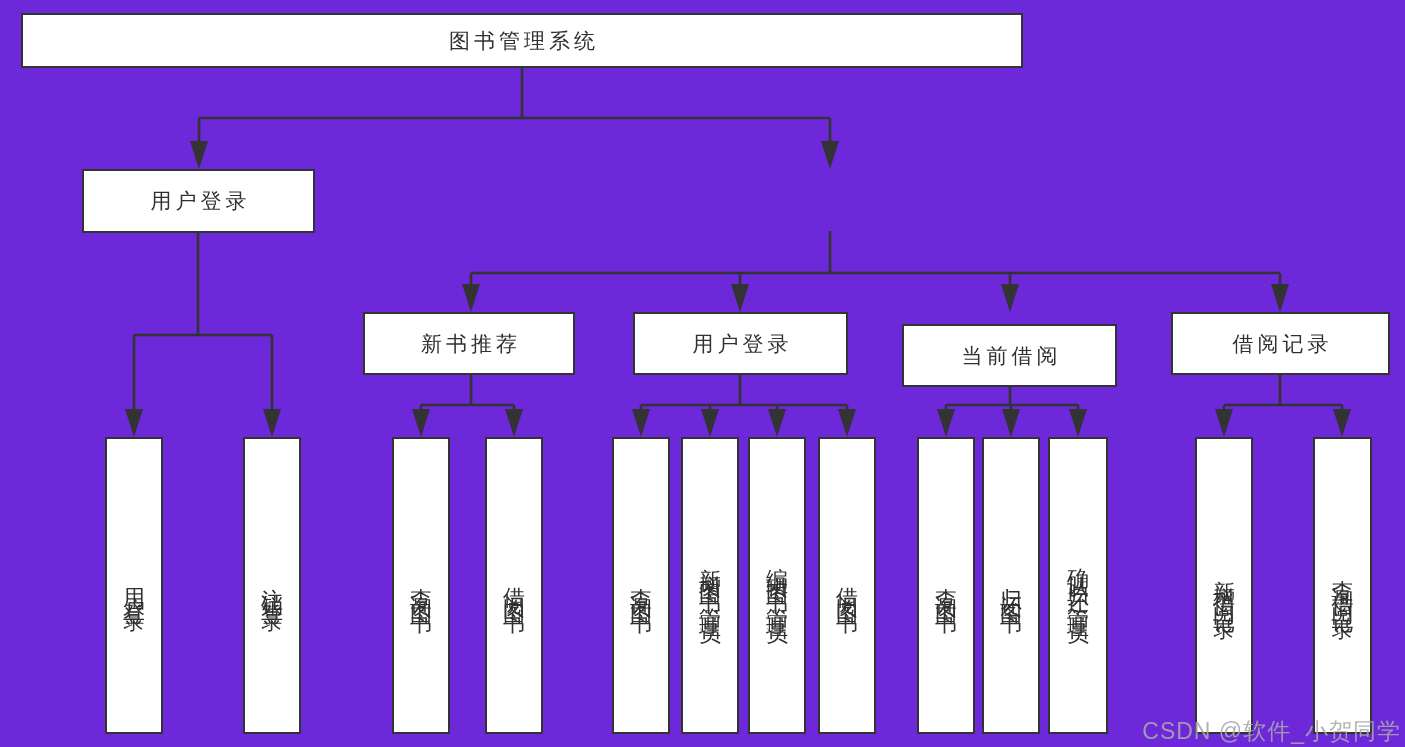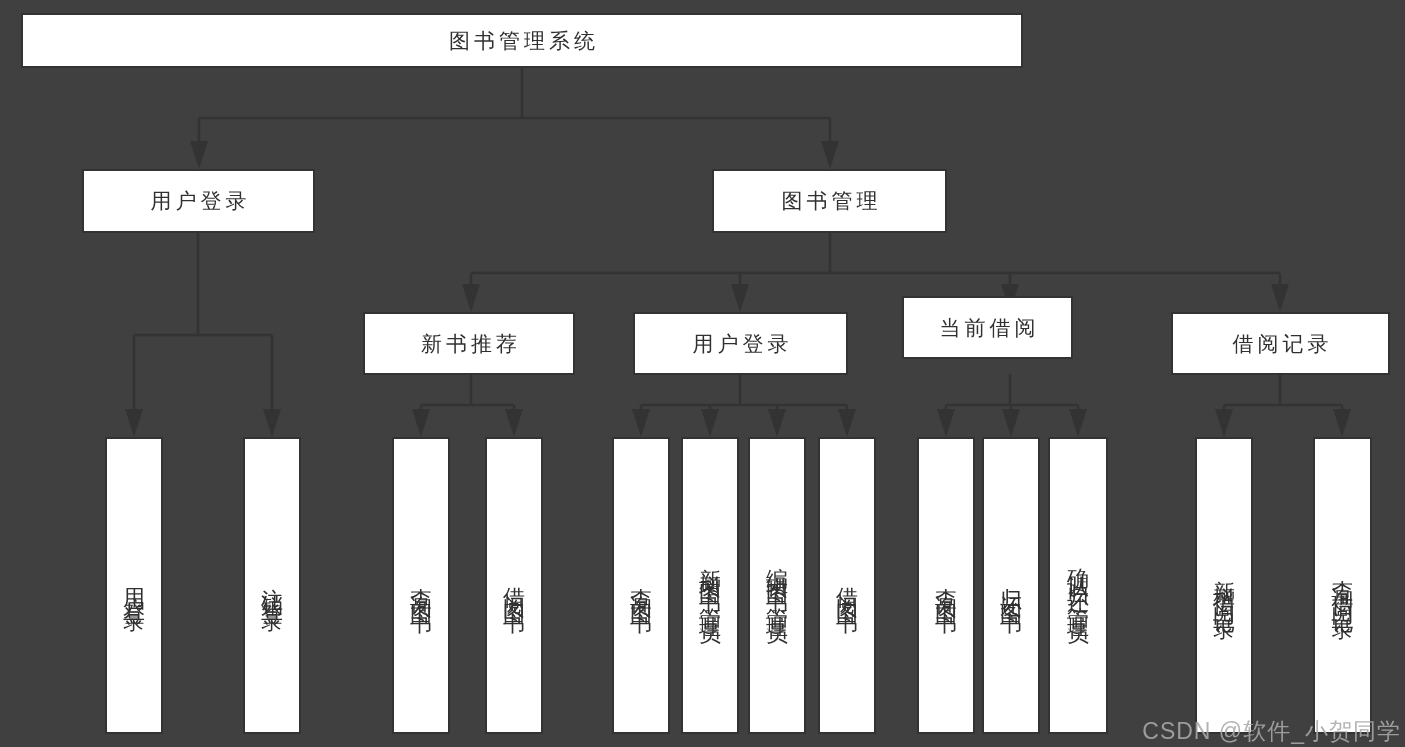--- a/index.html
+++ b/index.html
@@ -5,21 +5,21 @@
   html, body {
     margin: 0;
     padding: 0;
     background: #ffffff;
     font-family: "Liberation Sans", "DejaVu Sans", sans-serif;
   }
   #canvas {
     position: relative;
     width: 1405px;
     height: 747px;
-    background: #404040;
+    background: #6d28d9;
     overflow: hidden;
   }
   #connector-layer {
     position: absolute;
     left: 0; top: 0;
     width: 1405px;
     height: 747px;
     pointer-events: none;
   }
   .cline {
@@ -122,31 +122,28 @@
     </g>
   </svg>
 
   <div class="box hbox" style="left:21px;top:13px;width:1002px;height:55px">
     <span>图书管理系统</span>
   </div>
 
   <div class="box hbox" style="left:82px;top:169px;width:233px;height:64px">
     <span>用户登录</span>
   </div>
-  <div class="box hbox" style="left:712px;top:169px;width:235px;height:64px">
-    <span>图书管理</span>
-  </div>
 
   <div class="box hbox" style="left:363px;top:312px;width:212px;height:63px">
     <span>新书推荐</span>
   </div>
   <div class="box hbox" style="left:633px;top:312px;width:215px;height:63px">
     <span>用户登录</span>
   </div>
-  <div class="box hbox" style="left:902px;top:296px;width:171px;height:63px">
+  <div class="box hbox" style="left:902px;top:324px;width:215px;height:63px">
     <span>当前借阅</span>
   </div>
   <div class="box hbox" style="left:1171px;top:312px;width:219px;height:63px">
     <span>借阅记录</span>
   </div>
 
   <div class="box vbox" style="left:105px;top:437px;width:58px;height:297px">
     <span>用户登录</span>
   </div>
   <div class="box vbox" style="left:243px;top:437px;width:58px;height:297px">

